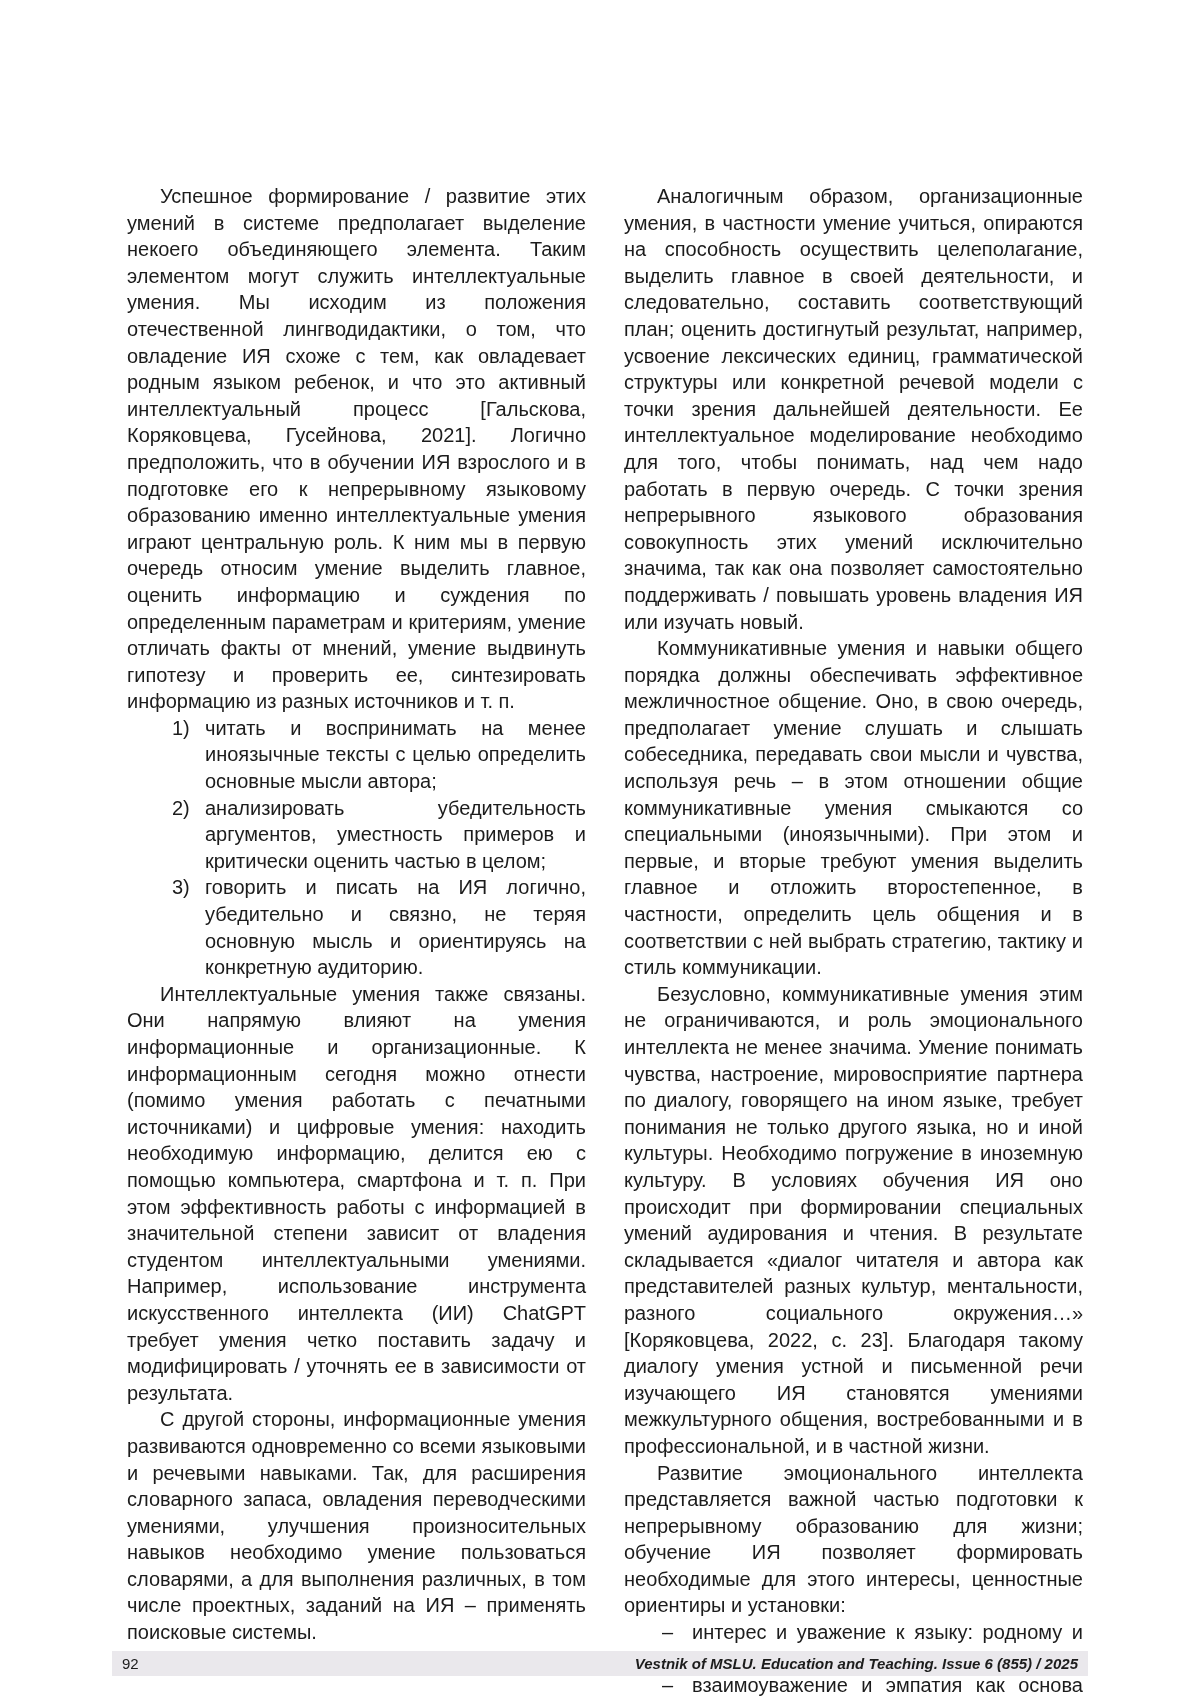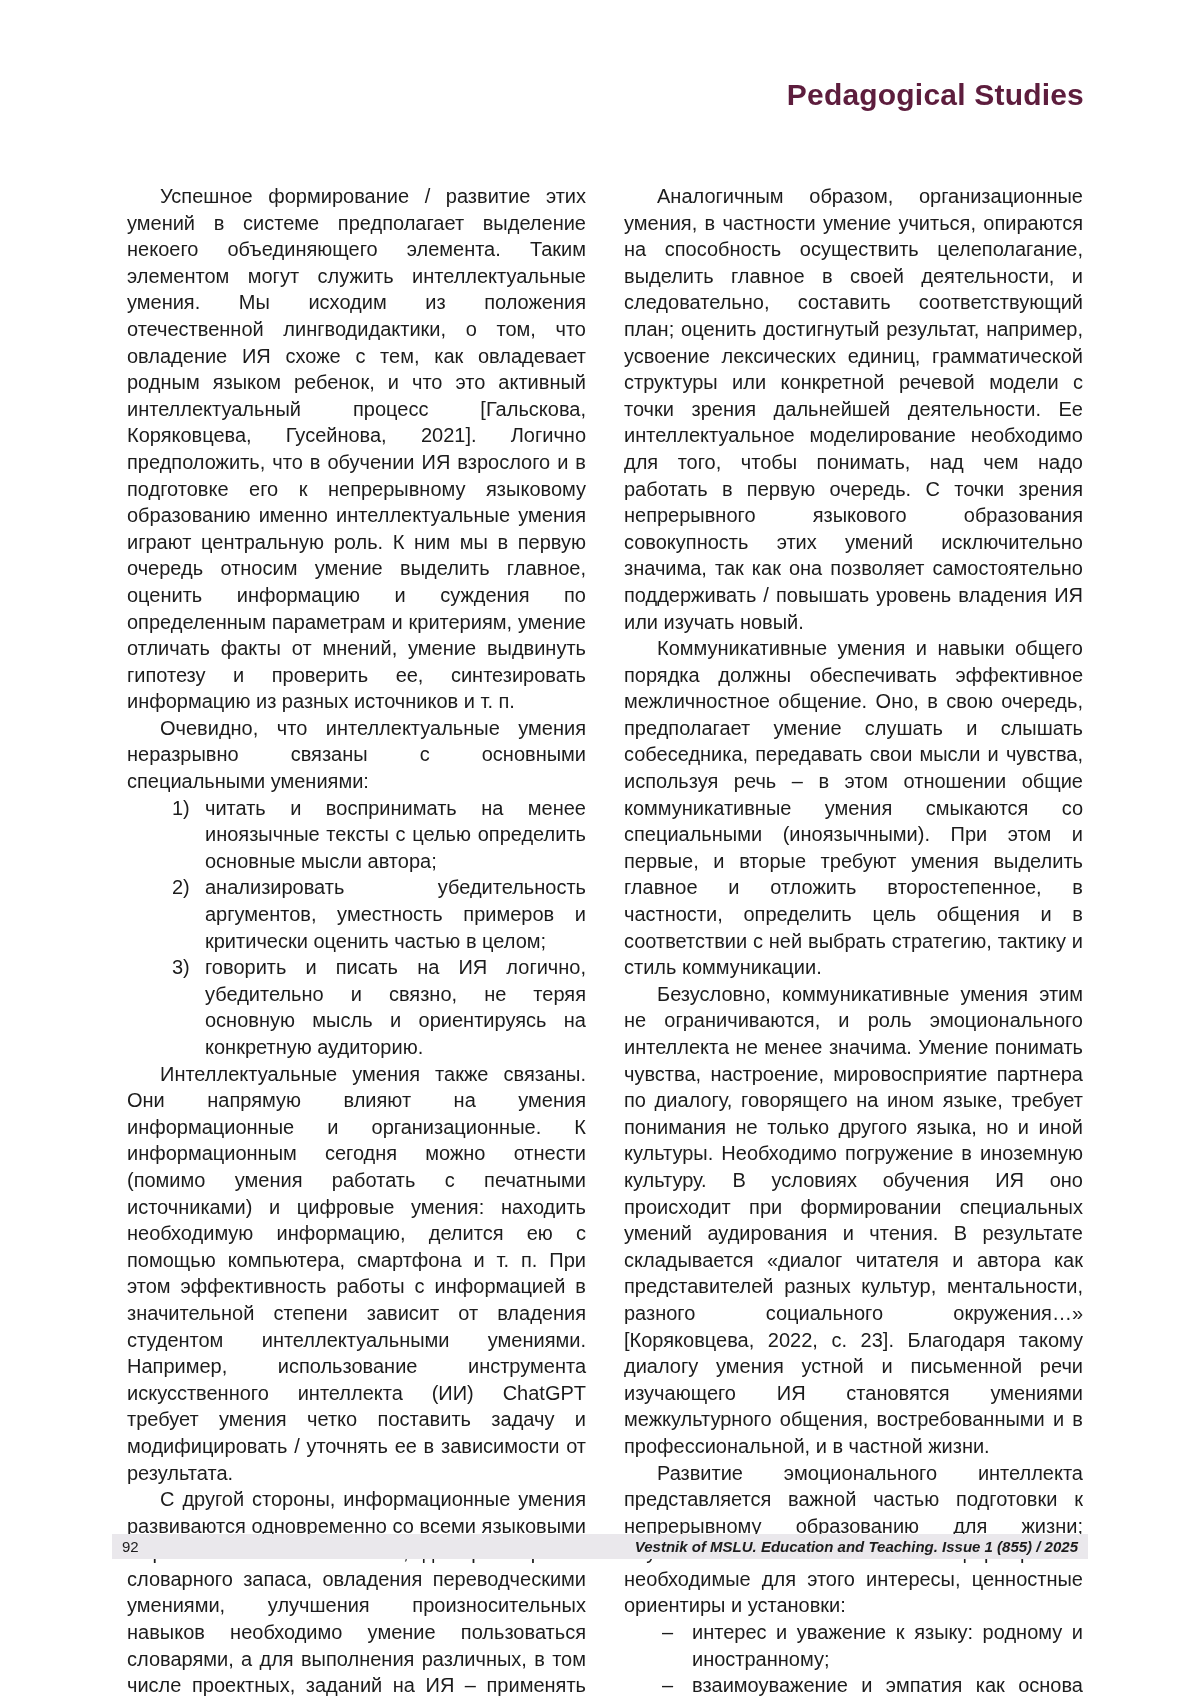--- a/index.html
+++ b/index.html
@@ -35,44 +35,42 @@
   .para{margin:0;}
   .para.indent{text-indent:33px;}
   .list{margin:0;}
   .list-item{display:flex;margin-left:45px;}
   .list-item .list-marker{flex:0 0 33px;text-align:left;}
   .list-item .list-text{flex:1;text-align:justify;}
   .dash-list .list-item{margin-left:38px;}
   .dash-list .list-marker{flex:0 0 30px;}
   .footer-bar{
     position:absolute;
-    left:112px;top:1534px;
+    left:112px;top:1651px;
     width:976px;height:25px;
     background:#eae8ec;
     display:flex;
     justify-content:space-between;
     align-items:center;
     padding:0 10px;
     box-sizing:border-box;
     font-size:15px;
   }
   .footer-page{font-weight:400;color:#1c1c1c;}
   .footer-journal{font-weight:700;font-style:italic;color:#1c1c1c;}
 </style>
 </head>
 <body>
 
 <div class="page">
 
-  <div class="header-title">Pedagogical Studies</div>
 
   <div class="content">
     <div class="column" id="col-left">
         <p class="para indent">Успешное формирование / развитие этих умений в системе предполагает выделение некоего объединяющего элемента. Таким элементом могут служить интеллектуальные умения. Мы исходим из положения отечественной лингводидактики, о том, что овладение ИЯ схоже с тем, как овладевает родным языком ребенок, и что это активный интеллектуальный процесс [Гальскова, Коряковцева, Гусейнова, 2021]. Логично предположить, что в обучении ИЯ взрослого и в подготовке его к непрерывному языковому образованию именно интеллектуальные умения играют центральную роль. К ним мы в первую очередь относим умение выделить главное, оценить информацию и суждения по определенным параметрам и критериям, умение отличать факты от мнений, умение выдвинуть гипотезу и проверить ее, синтезировать информацию из разных источников и т. п.</p>
-        <p class="para indent">Очевидно, что интеллектуальные умения неразрывно связаны с основными специальными умениями:</p>
         <div class="list">
           <div class="list-item">
             <span class="list-marker">1)</span>
             <div class="list-text">читать и воспринимать на менее иноязычные тексты с целью определить основные мысли автора;</div>
           </div>
           <div class="list-item">
             <span class="list-marker">2)</span>
             <div class="list-text">анализировать убедительность аргументов, уместность примеров и критически оценить частью в целом;</div>
           </div>
           <div class="list-item">
@@ -96,16 +94,16 @@
           <div class="list-item">
             <span class="list-marker">–</span>
             <div class="list-text">взаимоуважение и эмпатия как основа межличностных отношений;</div>
           </div>
         </div>
       </div>
   </div>
 
   <div class="footer-bar">
     <span class="footer-page">92</span>
-    <span class="footer-journal">Vestnik of MSLU. Education and Teaching. Issue 1 (855) / 2025</span>
+    <span class="footer-journal">Vestnik of MSLU. Education and Teaching. Issue 6 (855) / 2025</span>
   </div>
 
 </div>
 
 </body></html>

